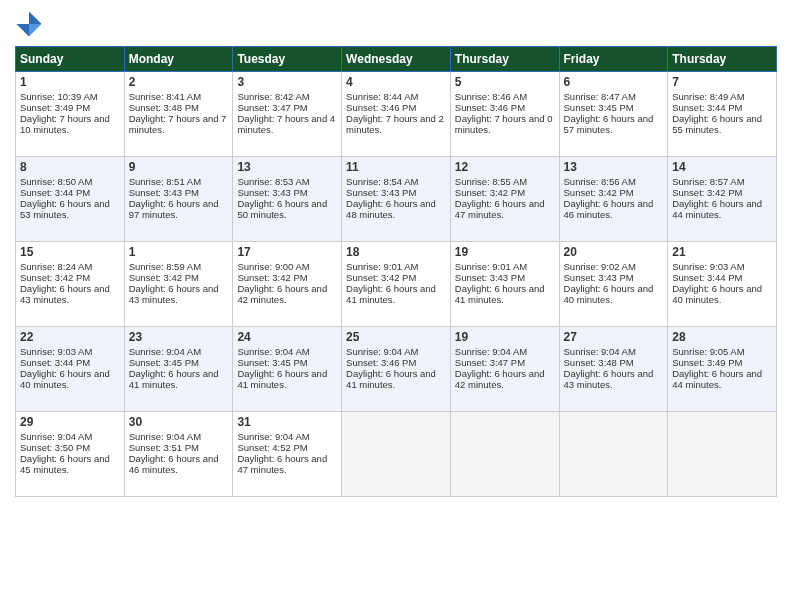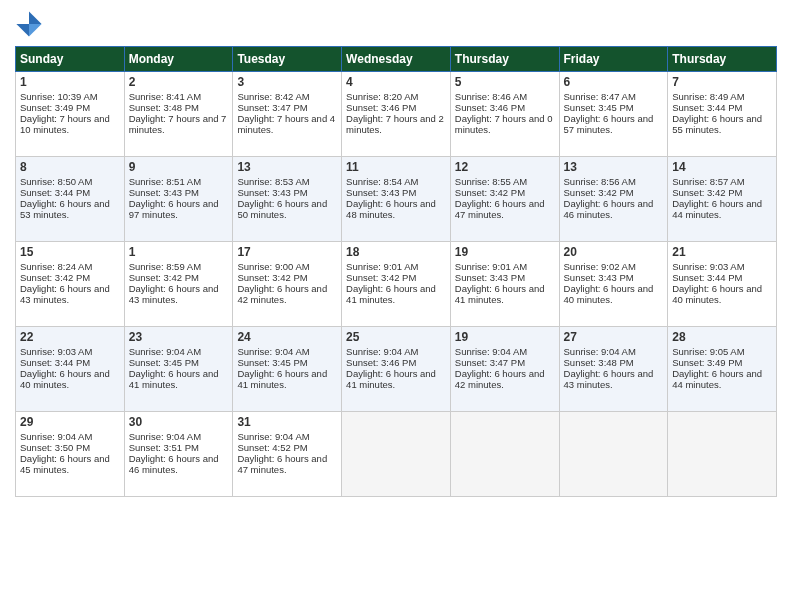--- a/index.html
+++ b/index.html
@@ -119,21 +119,21 @@
           <th>Thursday</th>
           <th>Friday</th>
           <th>Thursday</th>
         </tr>
     </thead>
     <tbody id="calendar-body">
     <tr>
           <td><span class="day-num">1</span><span>Sunrise: 10:39 AM</span><br><span>Sunset: 3:49 PM</span><br><span>Daylight: 7 hours and 10 minutes.</span></td>
           <td><span class="day-num">2</span><span>Sunrise: 8:41 AM</span><br><span>Sunset: 3:48 PM</span><br><span>Daylight: 7 hours and 7 minutes.</span></td>
           <td><span class="day-num">3</span><span>Sunrise: 8:42 AM</span><br><span>Sunset: 3:47 PM</span><br><span>Daylight: 7 hours and 4 minutes.</span></td>
-          <td><span class="day-num">4</span><span>Sunrise: 8:20 AM</span><br><span>Sunset: 3:46 PM</span><br><span>Daylight: 7 hours and 2 minutes.</span></td>
+          <td><span class="day-num">4</span><span>Sunrise: 8:44 AM</span><br><span>Sunset: 3:46 PM</span><br><span>Daylight: 7 hours and 2 minutes.</span></td>
           <td><span class="day-num">5</span><span>Sunrise: 8:46 AM</span><br><span>Sunset: 3:46 PM</span><br><span>Daylight: 7 hours and 0 minutes.</span></td>
           <td><span class="day-num">6</span><span>Sunrise: 8:47 AM</span><br><span>Sunset: 3:45 PM</span><br><span>Daylight: 6 hours and 57 minutes.</span></td>
           <td><span class="day-num">7</span><span>Sunrise: 8:49 AM</span><br><span>Sunset: 3:44 PM</span><br><span>Daylight: 6 hours and 55 minutes.</span></td>
         </tr>
         <tr>
           <td><span class="day-num">8</span><span>Sunrise: 8:50 AM</span><br><span>Sunset: 3:44 PM</span><br><span>Daylight: 6 hours and 53 minutes.</span></td>
           <td><span class="day-num">9</span><span>Sunrise: 8:51 AM</span><br><span>Sunset: 3:43 PM</span><br><span>Daylight: 6 hours and 97 minutes.</span></td>
           <td><span class="day-num">13</span><span>Sunrise: 8:53 AM</span><br><span>Sunset: 3:43 PM</span><br><span>Daylight: 6 hours and 50 minutes.</span></td>
           <td><span class="day-num">11</span><span>Sunrise: 8:54 AM</span><br><span>Sunset: 3:43 PM</span><br><span>Daylight: 6 hours and 48 minutes.</span></td>
           <td><span class="day-num">12</span><span>Sunrise: 8:55 AM</span><br><span>Sunset: 3:42 PM</span><br><span>Daylight: 6 hours and 47 minutes.</span></td>

